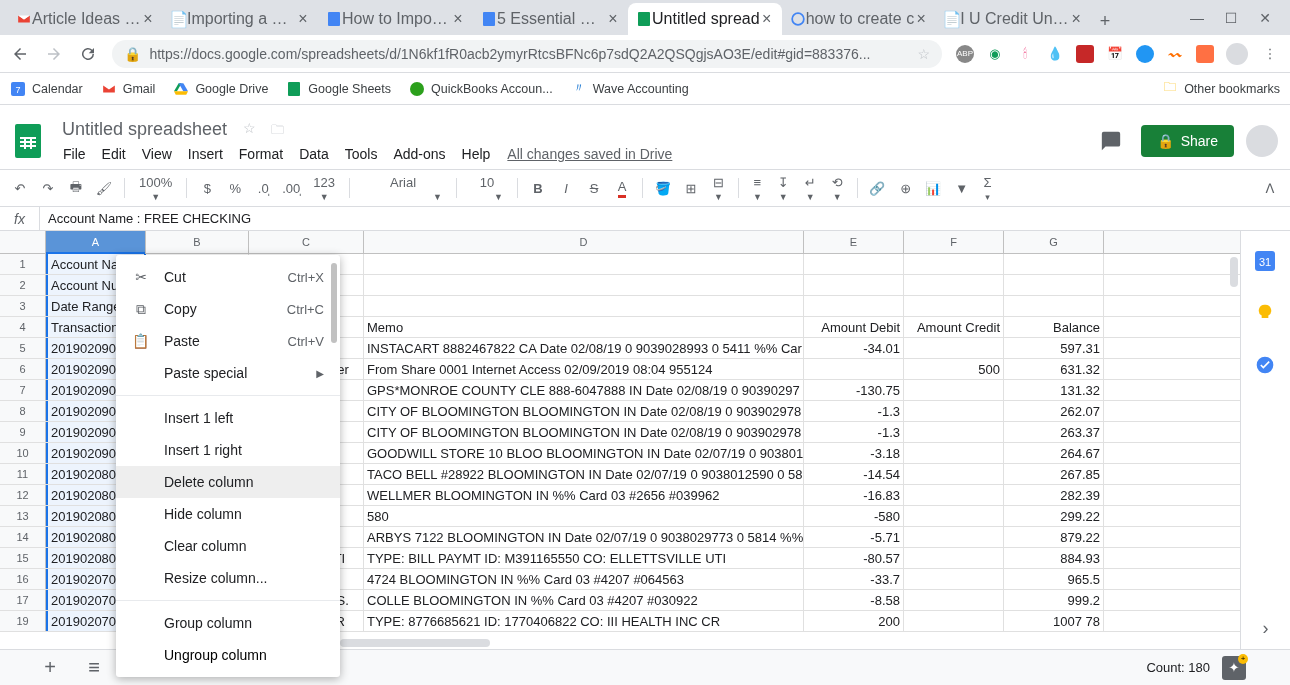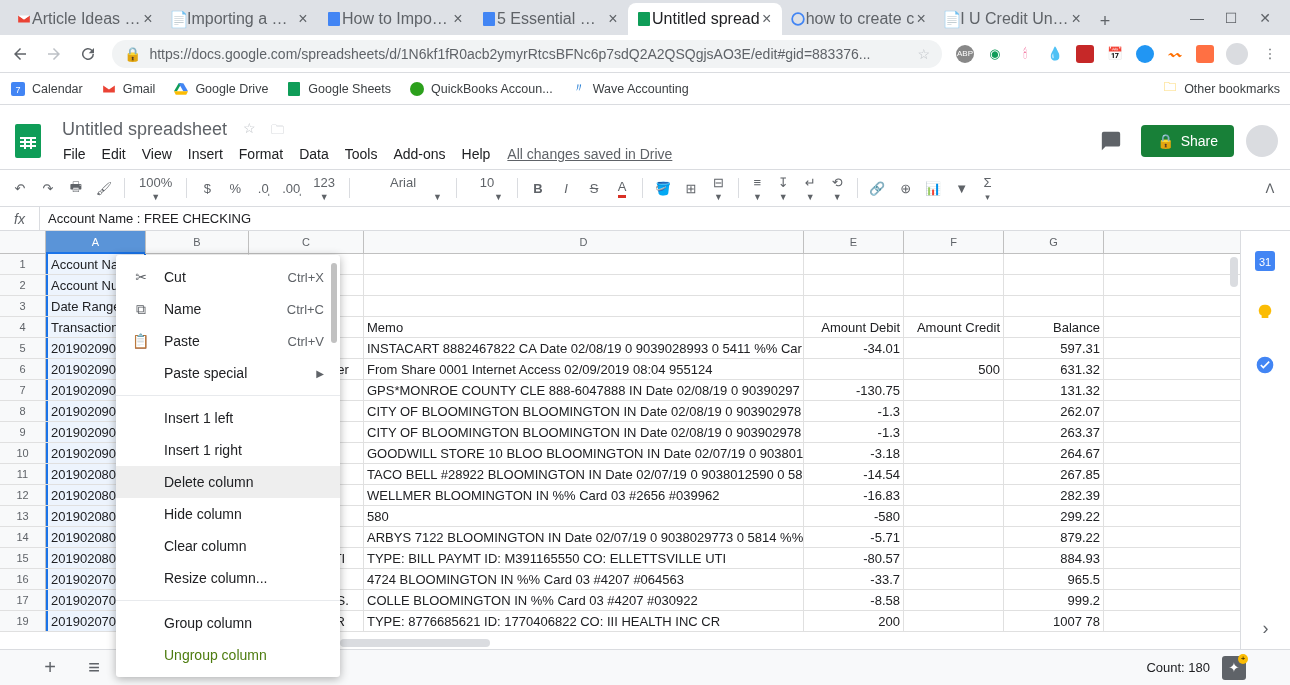--- a/index.html
+++ b/index.html
@@ -78,21 +78,21 @@
   .cell.num { justify-content: flex-end; }
   .A-sel { border-left: 2px solid #1a73e8; border-right: 2px solid #1a73e8; background: rgba(26,115,232,0.08); }
   
   .col-A { width: 100px; } .col-B { width: 103px; } .col-C { width: 115px; }
   .col-D { width: 440px; } .col-E { width: 100px; } .col-F { width: 100px; } .col-G { width: 100px; }
   
   
   .context-menu { position: absolute; left: 116px; top: 255px; width: 224px; background: #fff; box-shadow: 0 2px 10px rgba(0,0,0,0.3); border-radius: 3px; padding: 6px 0; z-index: 100; font-size: 14px; }
   .ctx-item { height: 32px; display: flex; align-items: center; padding: 0 16px; gap: 14px; color: #202124; }
   .ctx-item:hover, .ctx-item.hover { background: #eee; }
-  .ctx-item.disabled { color: #4d7c0f; }
+  .ctx-item.disabled { color: #000000; }
   .ctx-icon { width: 18px; display:flex; align-items:center; justify-content:center; color:#5f6368; }
   .ctx-label { flex: 1; }
   .ctx-shortcut { color: #5f6368; font-size: 13px; }
   .ctx-arrow { color: #5f6368; font-size: 10px; }
   .ctx-sep { height: 1px; background: #e8eaed; margin: 6px 0; }
   .ctx-scroll { position:absolute; right:3px; top:8px; width:6px; height: 80px; background:#c1c1c1; border-radius:3px; }
   
   
   .bottom-bar { height: 36px; border-top: 1px solid #dadce0; display: flex; align-items: center; padding: 0 44px 0 36px; gap: 16px; background:#f8f9fa; }
   .sheet-add, .sheet-menu { width: 28px; height: 28px; display:flex; align-items:center; justify-content:center; color:#5f6368; font-size:20px; }
@@ -591,21 +591,21 @@
 
 <div class="context-menu">
   <div class="ctx-scroll"></div>
   <div class="ctx-item">
       <span class="ctx-icon">✂</span>
       <span class="ctx-label">Cut</span>
       <span class="ctx-shortcut">Ctrl+X</span>
     </div>
   <div class="ctx-item">
       <span class="ctx-icon">⧉</span>
-      <span class="ctx-label">Name</span>
+      <span class="ctx-label">Copy</span>
       <span class="ctx-shortcut">Ctrl+C</span>
     </div>
   <div class="ctx-item">
       <span class="ctx-icon">📋</span>
       <span class="ctx-label">Paste</span>
       <span class="ctx-shortcut">Ctrl+V</span>
     </div>
   <div class="ctx-item">
       <span class="ctx-icon"></span>
       <span class="ctx-label">Paste special</span>

